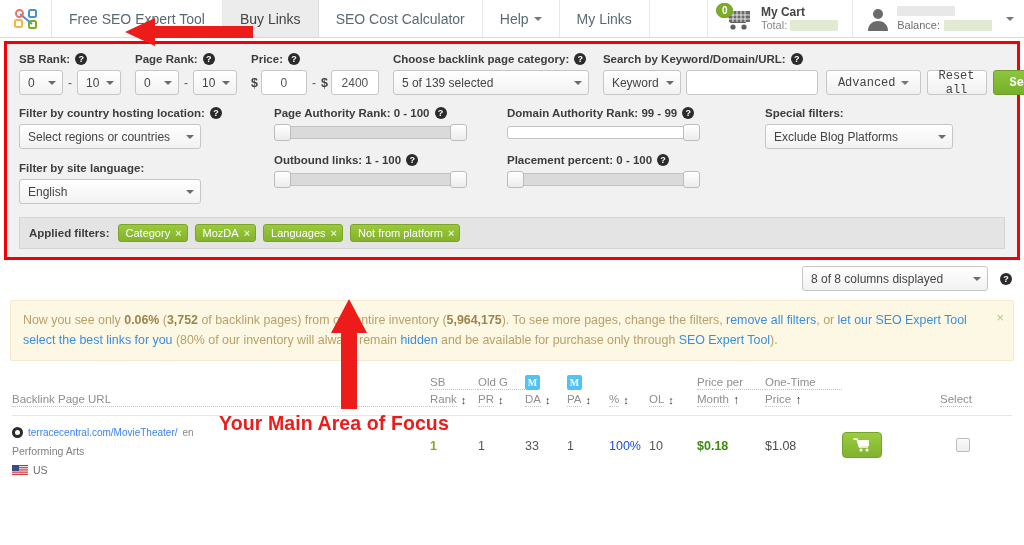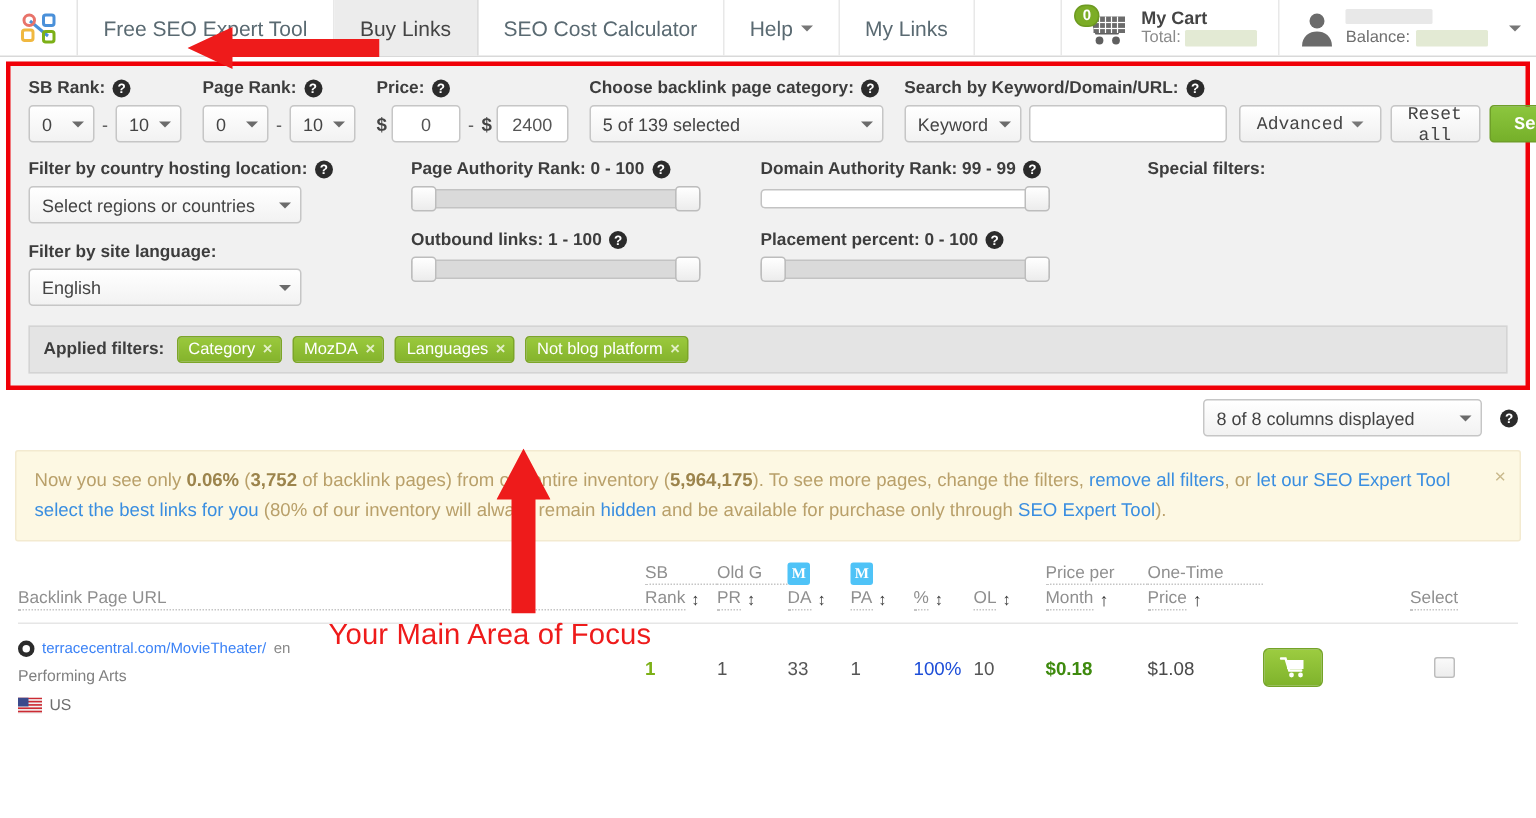--- a/index.html
+++ b/index.html
@@ -165,21 +165,21 @@
   }
   .banner b{ color:#9c844c;}
   .banner a{ color:#3a8ee0; text-decoration:none;}
   .banner .close{
     position:absolute; right:9px; top:7px; color:#c9b98c; font-size:13px; cursor:pointer;
   }
 
   
   .anno-text{
     position:absolute; left:219px; top:412px;
-    font-size:19.5px; font-weight:normal; color:#ee1b1b;
+    font-size:19.5px; font-weight:bold; color:#ee1b1b;
     letter-spacing:0.1px; white-space:nowrap;
   }
   .anno-arrow-up{ position:absolute; left:331px; top:299px; }
   .anno-arrow-left{ position:absolute; left:125px; top:16px; }
 
   
   .table{ margin:14px 12px 0 12px; }
   .thead{ display:flex; align-items:flex-end; padding-bottom:8px;
           border-bottom:1px solid #e6e6e6;}
   .th{ font-size:11.5px; color:#8f8f8f; display:flex; flex-direction:column; }
@@ -471,39 +471,44 @@
         <div class="track"></div>
         <div class="knob" style="left:0"></div>
         <div class="knob" style="right:0"></div>
       </div>
     </div>
 
     <div class="col col-d">
       <div class="flabel">
         <span>Special filters:</span>
       </div>
+      <span class="selwrap">
+        <select class="sel sel-special">
+          <option>Exclude Blog Platforms</option>
+        </select>
+      </span>
     </div>
   </div>
 
   <div class="applied">
     <span class="applied-label">Applied filters:</span>
     <span class="tag">
       <span>Category</span>
       <span class="x">×</span>
     </span>
     <span class="tag">
       <span>MozDA</span>
       <span class="x">×</span>
     </span>
     <span class="tag">
       <span>Languages</span>
       <span class="x">×</span>
     </span>
     <span class="tag">
-      <span>Not blog platform</span>
+      <span>Not from platform</span>
       <span class="x">×</span>
     </span>
   </div>
 </div>
 
 <div class="colsrow">
   <span class="selwrap">
     <select class="sel sel-cols">
       <option>8 of 8 columns displayed</option>
     </select>

